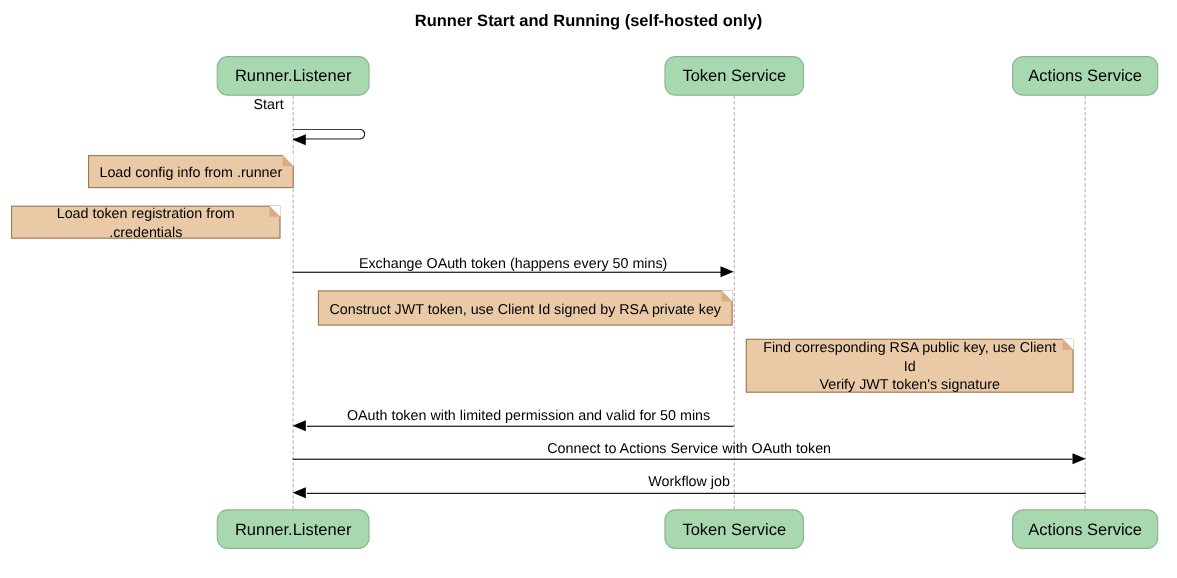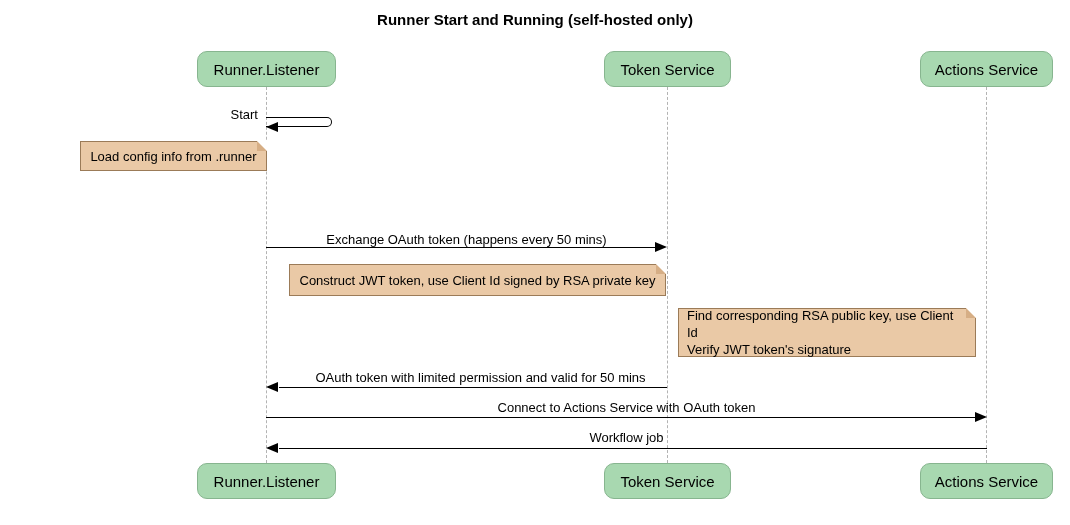--- a/index.html
+++ b/index.html
@@ -25,21 +25,21 @@
   .actor{
     position:absolute; height:36px; background:var(--actor-fill);
     border:1px solid var(--actor-border); border-radius:10px;
     display:flex; align-items:center; justify-content:center;
     font-size:15px;
   }
   .note{
     position:absolute; background:var(--note-fill);
     border:1px solid var(--note-border); font-size:13px;
     display:flex; flex-direction:column; justify-content:center;
-    padding:2px 8px; line-height:17px;
+    padding:2px 8px; line-height:17px;text-align:center;
   }
   .note.center{align-items:center; text-align:center;}
   .note::before{
     content:""; position:absolute; top:-1px; right:-1px;
     width:0; height:0; border-style:solid; border-width:0 10px 10px 0;
     border-color:var(--bg) var(--bg) var(--note-fold) var(--note-fold);
   }
   .msg-label{
     position:absolute; font-size:13px; line-height:14px; text-align:center;
   }
@@ -70,28 +70,31 @@
   <div class="title">Runner Start and Running (self-hosted only)</div>
 
   <div class="lifeline" style="left:266px"></div>
   <div class="lifeline" style="left:667px"></div>
   <div class="lifeline" style="left:986px"></div>
 
   <div class="actor" style="left:197px; top:51px; width:139px">Runner.Listener</div>
   <div class="actor" style="left:604px; top:51px; width:127px">Token Service</div>
   <div class="actor" style="left:920px; top:51px; width:133px">Actions Service</div>
 
-  <div class="msg-label right" style="left:138px; top:108px; width:120px">Start</div>
+  <div class="msg-label right" style="left:138px; top:88px; width:120px">Start</div>
   <div class="self-loop"></div>
   <div class="arrowhead left" style="left:266px; top:122px"></div>
 
   <div class="note center" style="left:80px; top:141px; width:187px; height:30px">
     <div>Load config info from .runner</div>
   </div>
 
+  <div class="note center" style="left:10px; top:187px; width:245px; height:30px">
+    <div>Load token registration from .credentials</div>
+  </div>
 
   <div class="msg-label" style="left:266px; top:233px; width:401px">Exchange OAuth token (happens every 50 mins)</div>
   <div class="msg-line" style="left:266px; top:247px; width:390px"></div>
   <div class="arrowhead right" style="left:655px; top:242px"></div>
 
   <div class="note center" style="left:289px; top:264px; width:377px; height:32px">
     <div>Construct JWT token, use Client Id signed by RSA private key</div>
   </div>
 
   <div class="note" style="left:678px; top:308px; width:298px; height:49px">

